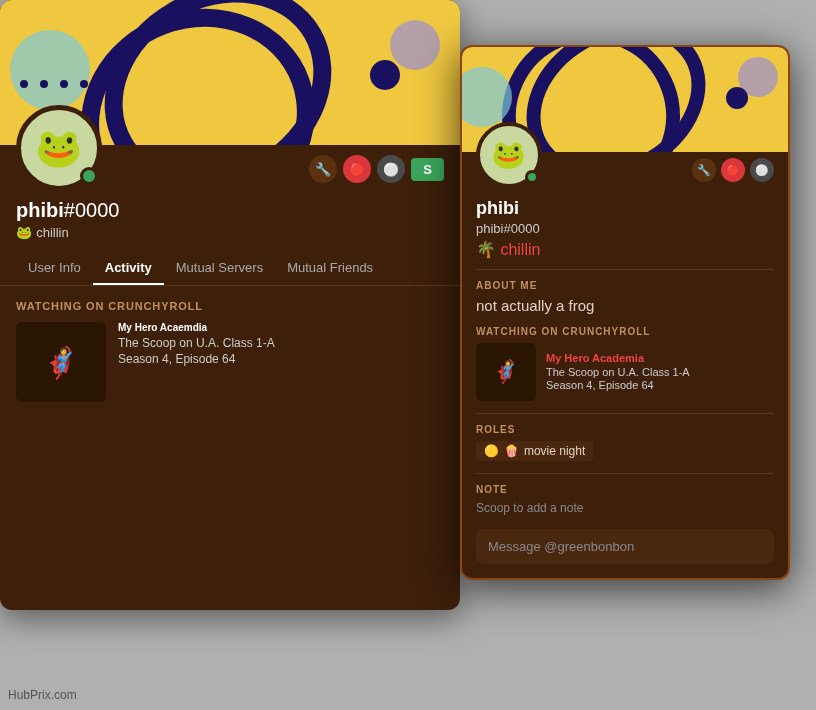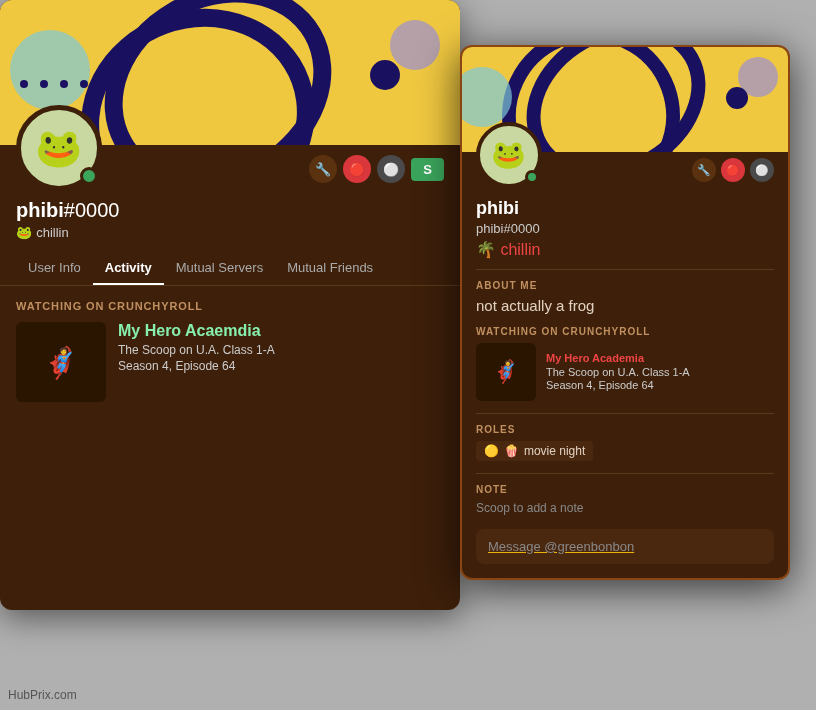--- a/index.html
+++ b/index.html
@@ -208,23 +208,23 @@
       background: #2a1500;
       overflow: hidden;
       flex-shrink: 0;
       display: flex;
       align-items: center;
       justify-content: center;
       font-size: 28px;
     }
     .activity-info { flex: 1; }
     .activity-title {
-      font-size: 16px;
+      font-size: 10px;
       font-weight: 700;
-      color: #86efac;
+      color: #ffffff;
       margin-bottom: 3px;
     }
     .activity-subtitle {
       font-size: 12px;
       color: #ccc;
       margin-bottom: 2px;
     }
 
     
     .card-front {
@@ -437,21 +437,20 @@
     .message-input {
       width: 100%;
       background: #4a2810;
       border: none;
       border-radius: 8px;
       padding: 10px 12px;
       color: #eab308;
       font-size: 13px;
       outline: none;
       cursor: text;
-      text-decoration: underline;
     }
     .message-input::placeholder { color: #888; }
 
     
     .watermark {
       position: absolute;
       bottom: 8px;
       left: 8px;
       font-size: 12px;
       color: #555;

